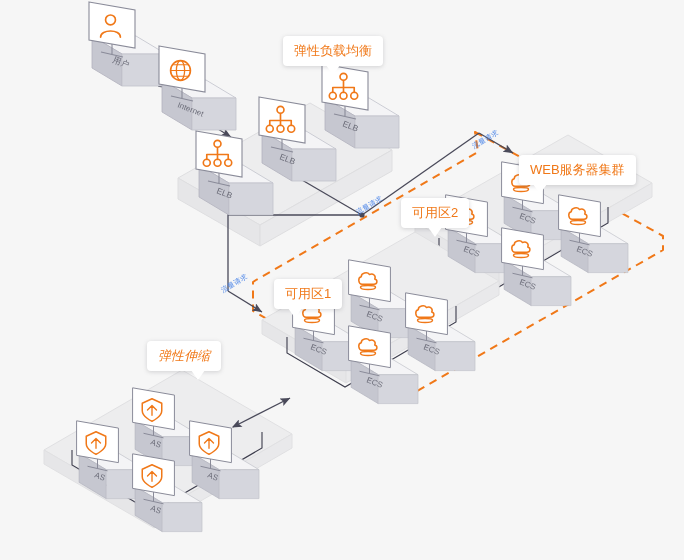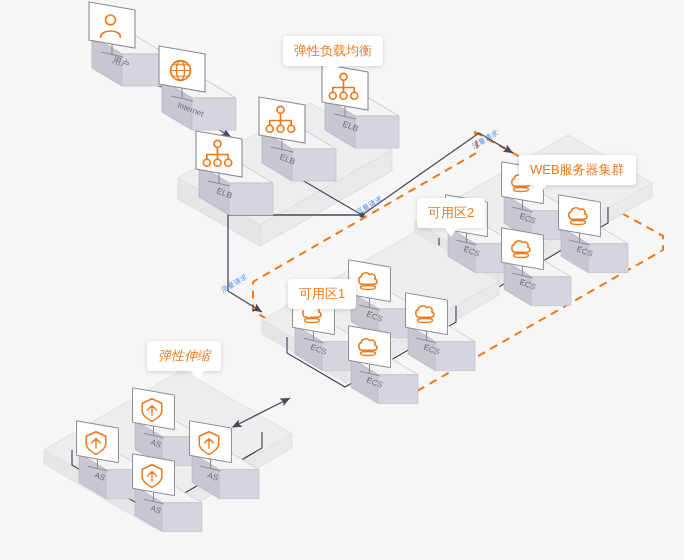--- a/index.html
+++ b/index.html
@@ -34,22 +34,22 @@
     border-right:7px solid transparent;
     border-top:10px solid #ffffff;
     bottom:-9px;
   }
   .callout.tip-left::after{left:14px;}
   .callout.tip-mid::after{left:50%;margin-left:-7px;}
   .callout.tip-right::after{right:16px;}
 
   #cal-elb{left:283px;top:36px;}
   #cal-web{left:519px;top:155px;}
-  #cal-az2{left:417px;top:198px;}
-  #cal-az1{left:288px;top:279px;}
+  #cal-az2{left:401px;top:198px;}
+  #cal-az1{left:274px;top:279px;}
   #cal-as {left:147px;top:341px;font-style:italic;}
 
   
   .flowlabel{
     position:absolute;
     color:#4a84e8;
     font-size:7px;
     letter-spacing:.3px;
     white-space:nowrap;
     z-index:30;

